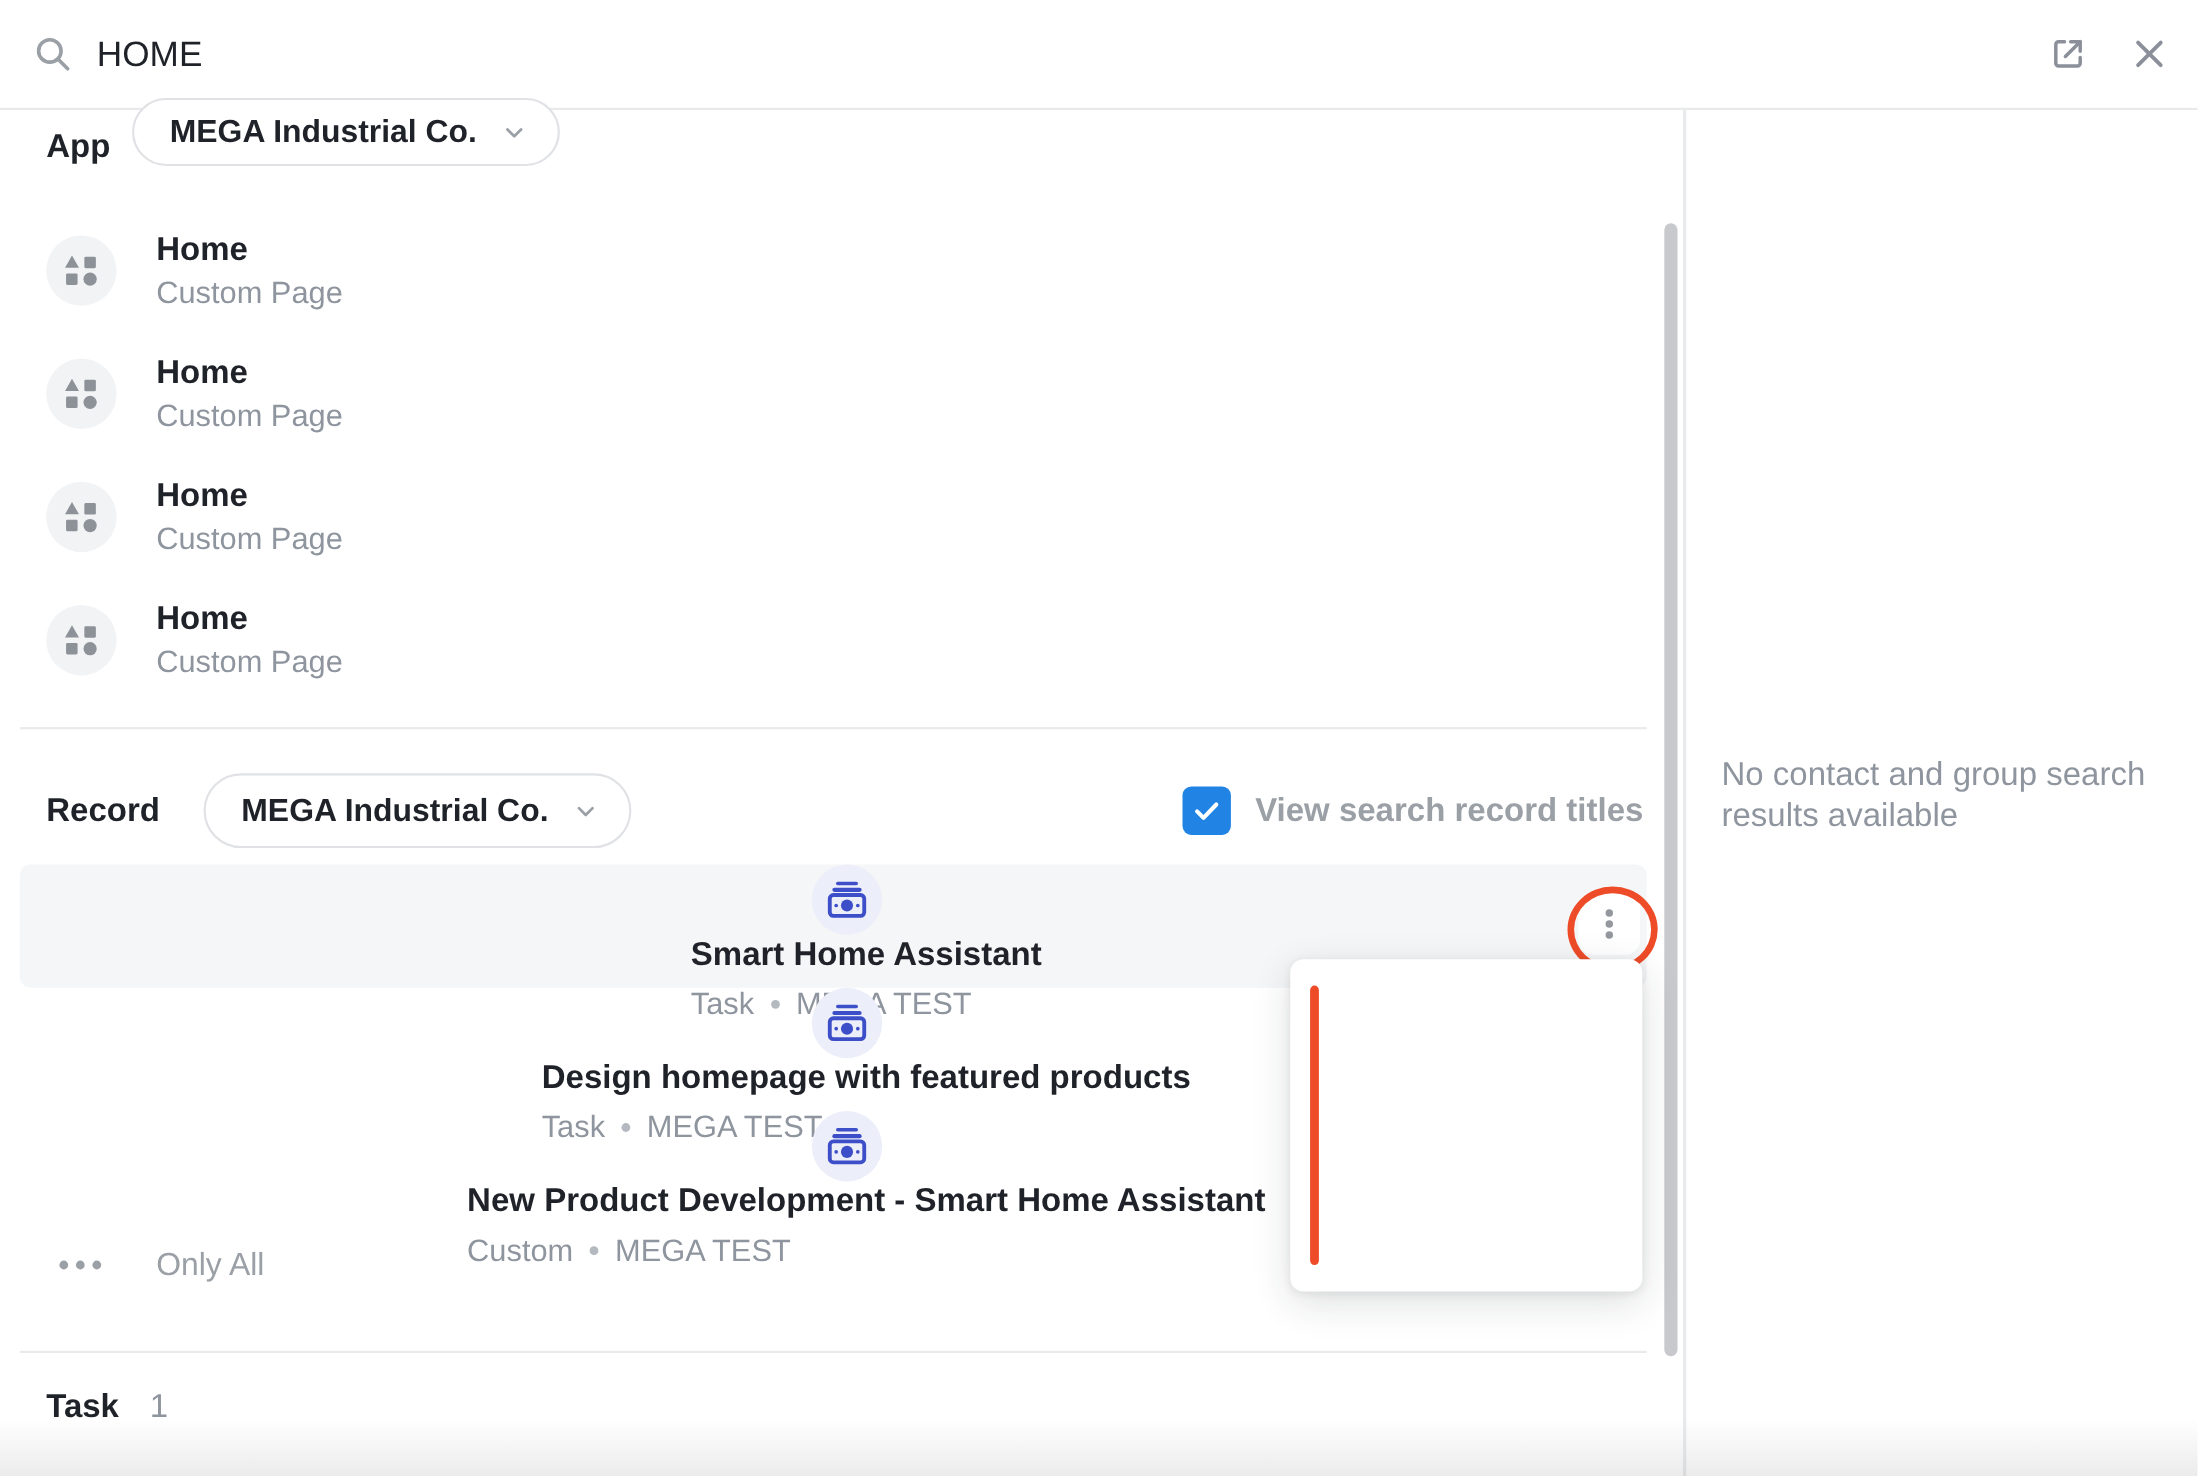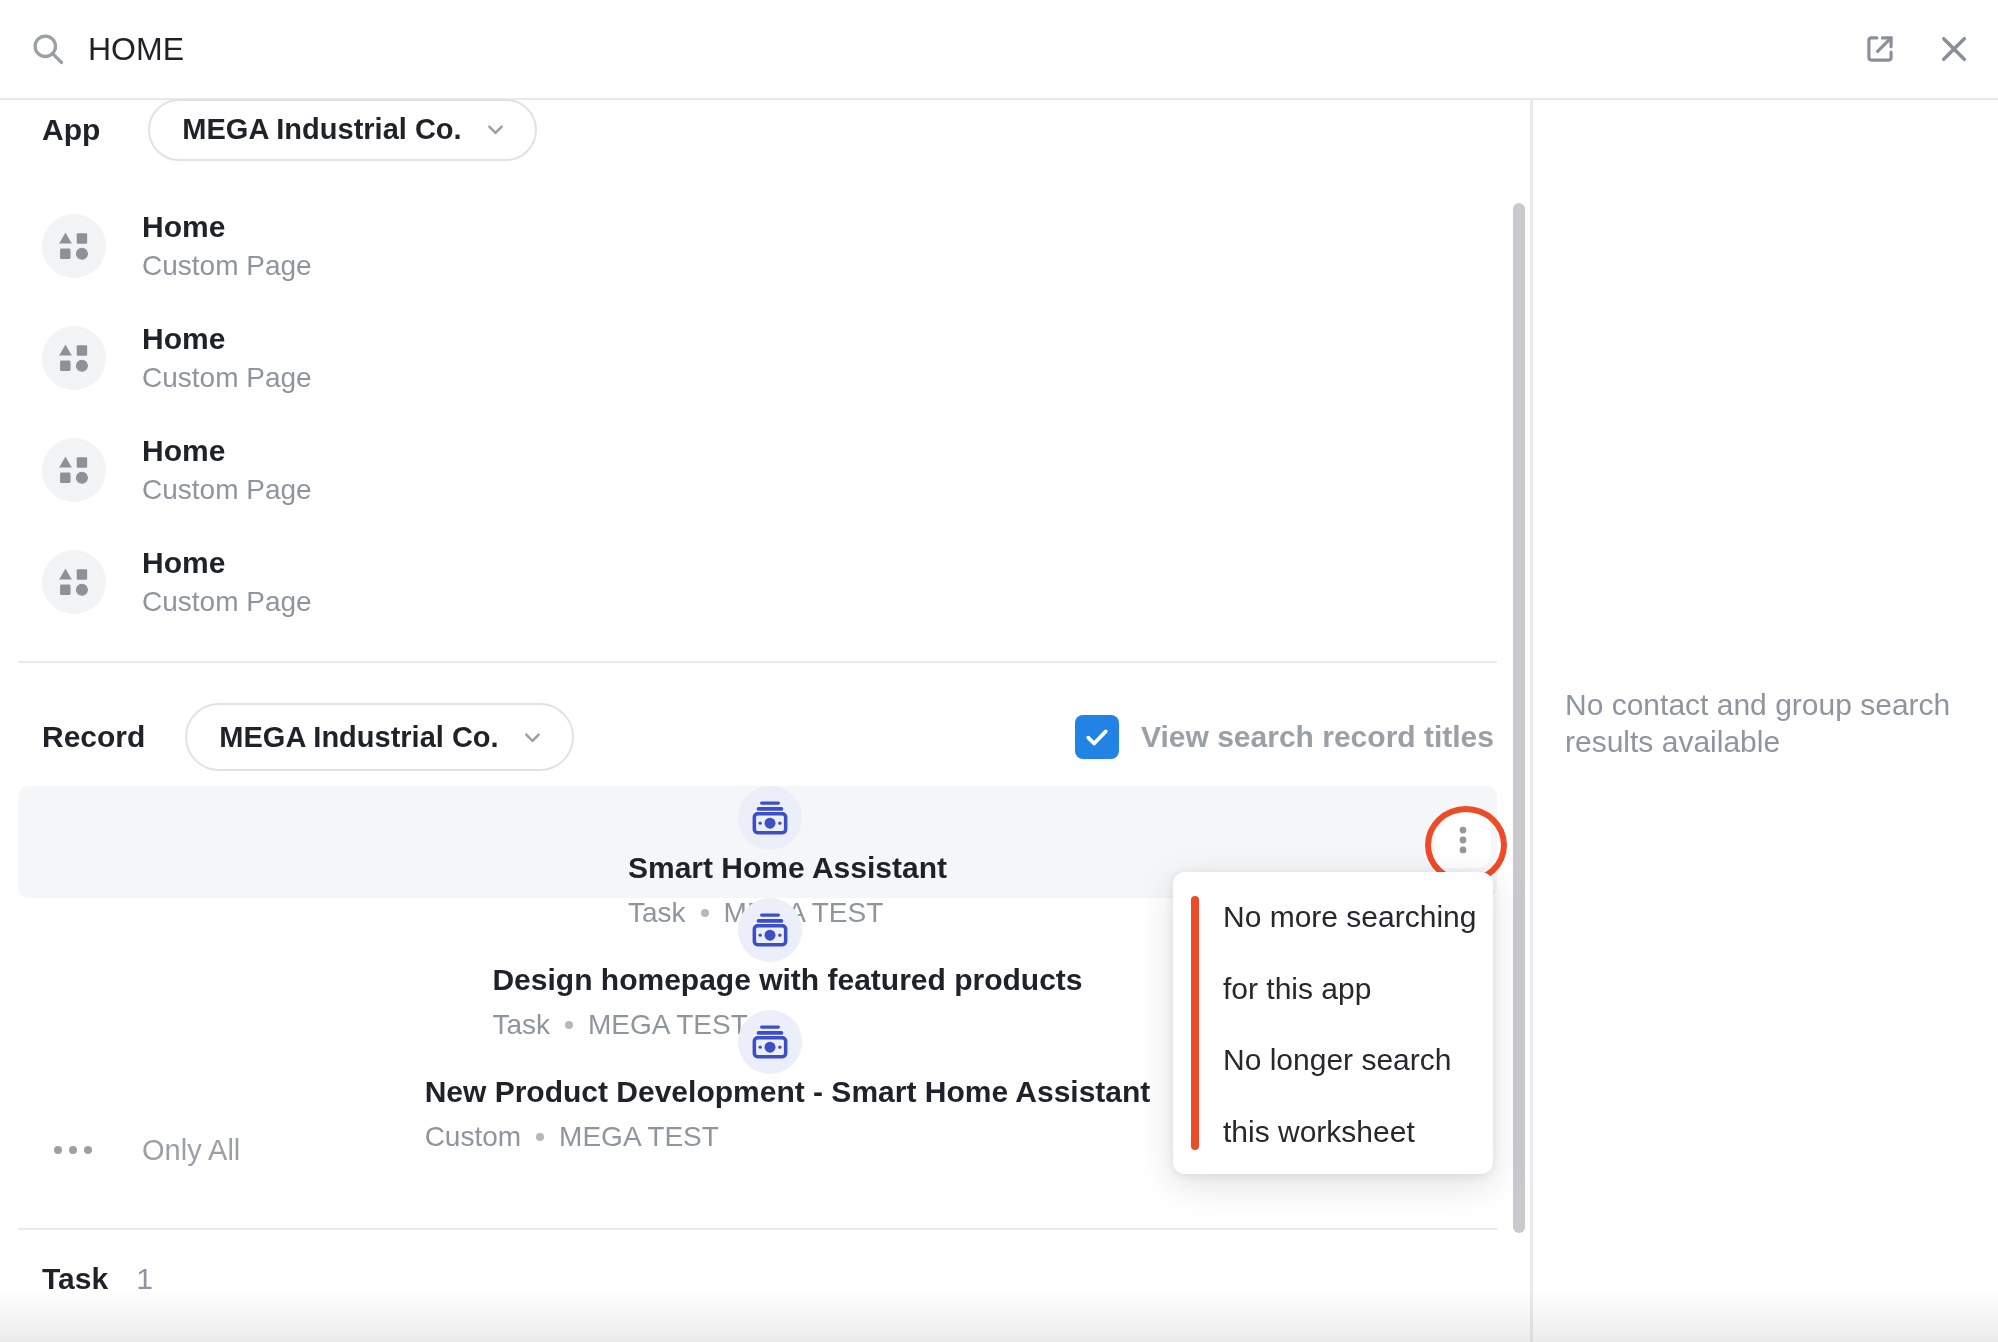--- a/index.html
+++ b/index.html
@@ -17,21 +17,21 @@
   
   .main-panel{position:absolute;left:0;top:100px;width:1530px;height:1242px;}
   .right-panel{position:absolute;left:1530px;top:100px;width:468px;height:1242px;border-left:3px solid #e9eaec;}
   .empty-msg{position:absolute;left:32px;top:586px;width:392px;font-size:30px;line-height:37px;color:#8f959e;}
   
   .section-label{font-size:30px;font-weight:700;color:#1f2329;}
   .pill{display:inline-flex;align-items:center;border:2px solid #e0e2e5;border-radius:40px;
         padding:0 26px 0 32px;background:#fff;cursor:pointer;}
   .pill-text{font-size:29px;font-weight:700;color:#1f2329;white-space:nowrap;}
   .pill .chev{margin-left:20px;display:flex;}
-  .app-header{position:absolute;left:42px;top:8px;height:43px;display:flex;align-items:center;gap:48px;}
+  .app-header{position:absolute;left:42px;top:8px;height:43px;display:flex;align-items:flex-end;gap:20px;}
   .app-header .pill{height:58px;}
   
   .app-list{position:absolute;left:42px;top:90px;right:60px;}
   .result-item{height:112px;display:flex;align-items:center;}
   .circle-icon{width:64px;height:64px;border-radius:50%;background:#f2f3f5;
                display:flex;align-items:center;justify-content:center;flex:none;}
   .circle-icon.rec{background:#eceef9;}
   .item-text{margin-left:36px;display:flex;flex-direction:column;justify-content:center;}
   .item-title{font-size:30px;font-weight:700;color:#1f2329;line-height:36px;}
   .item-sub{font-size:28px;color:#8f959e;line-height:34px;margin-top:4px;}
@@ -296,24 +296,20 @@
 
     <div class="divider div2"></div>
 
     <div class="task-header">
       <span class="section-label">Task</span>
       <span class="task-count">1</span>
     </div>
 
     <div class="popup">
       <span class="popup-redbar"></span>
-      <div class="popup-items">
-        <div class="popup-item">No more searching for this app</div>
-        <div class="popup-item">No longer search this worksheet</div>
-      </div>
     </div>
 
   </div>
 
   <div class="right-panel">
     <div class="empty-msg">No contact and group search results available</div>
   </div>
 
   <div class="scroll-thumb"></div>
   <div class="bottom-fade"></div>

